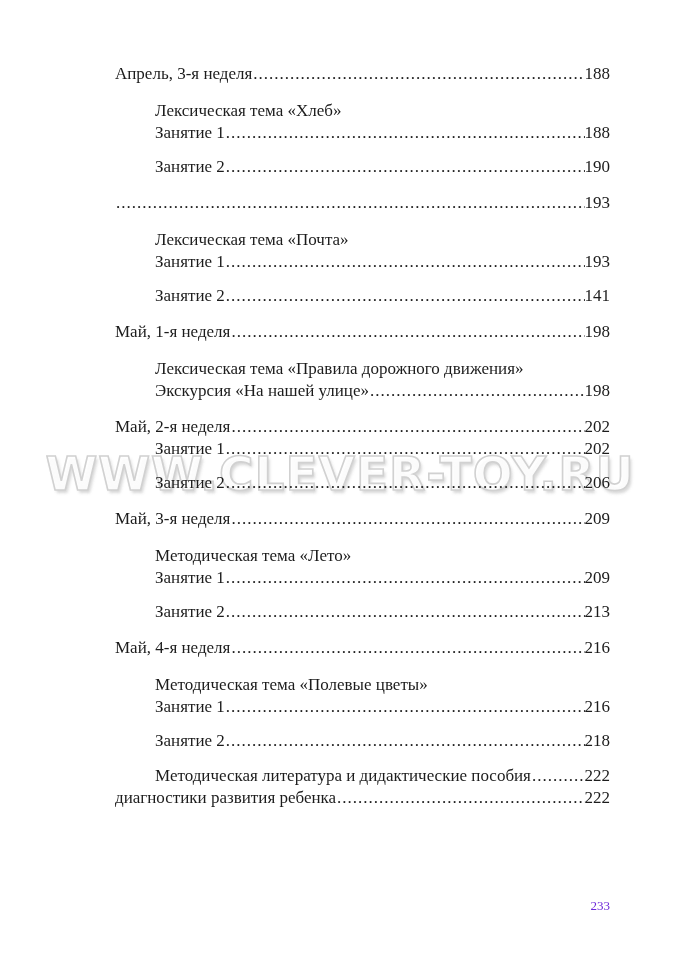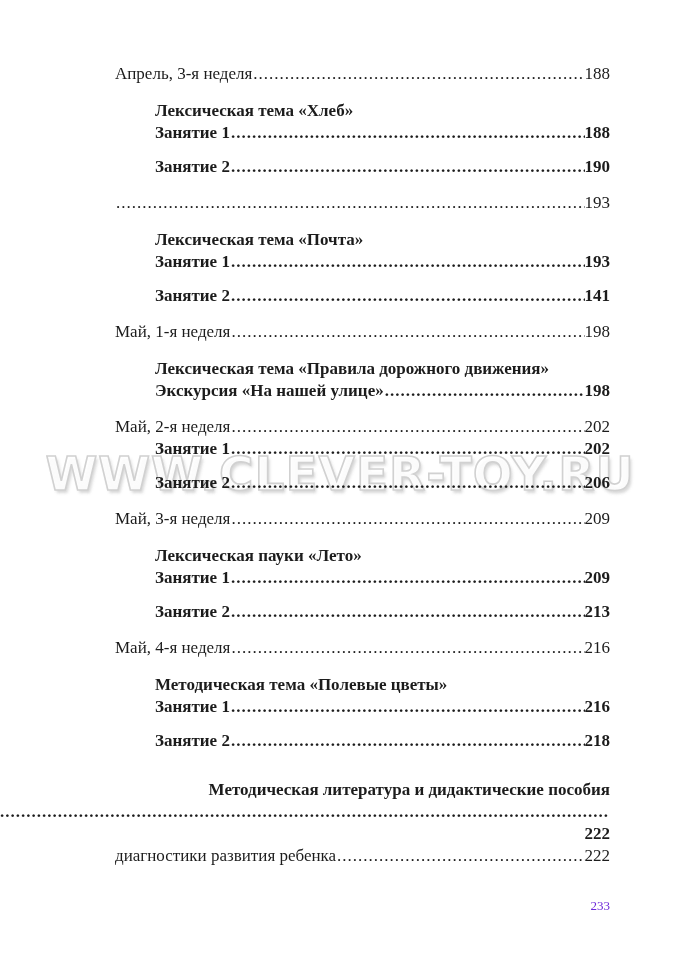--- a/index.html
+++ b/index.html
@@ -37,31 +37,31 @@
   }
   .toc {
     position: absolute;
     top: 63px;
     left: 115px;
     right: 70px;
     z-index: 1;
   }
   .toc-row {
     display: flex;
-    align-items: flex-end;
+    align-items: flex-start;
     font-size: 17px;
     line-height: 22px;
   }
-  .toc-row.indent { padding-left: 40px; font-weight: bold; }
+  .toc-row.indent { padding-left: 40px; }
   .toc-row.week { margin-top: 14px; }
   .toc-row:first-child { margin-top: 0; }
   .toc-row.theme { margin-top: 15px; }
   .toc-row.lesson-first { margin-top: 0; }
   .toc-row.lesson { margin-top: 12px; }
-  .toc-row.standalone { margin-top: 27px; flex-direction: column; }
+  .toc-row.standalone { margin-top: 13px; }
   .toc-row.top-first { margin-top: 16px; }
   .toc-row.top-cont { margin-top: 0; }
   .toc-label {
     white-space: nowrap;
     flex: 0 0 auto;
   }
   .toc-dots {
     flex: 1 1 auto;
     overflow: hidden;
     white-space: nowrap;
@@ -154,21 +154,21 @@
     <span class="toc-label">Занятие 2</span>
     <span class="toc-dots">............................................................................................................................................................................................................................</span>
     <span class="toc-page">206</span>
   </div>
       <div class="toc-row week">
     <span class="toc-label">Май, 3-я неделя</span>
     <span class="toc-dots">............................................................................................................................................................................................................................</span>
     <span class="toc-page">209</span>
   </div>
       <div class="toc-row theme indent">
-    <span class="toc-label">Лексическая пауки «Лето»</span>
+    <span class="toc-label">Методическая тема «Лето»</span>
 
   </div>
       <div class="toc-row lesson-first indent">
     <span class="toc-label">Занятие 1</span>
     <span class="toc-dots">............................................................................................................................................................................................................................</span>
     <span class="toc-page">209</span>
   </div>
       <div class="toc-row lesson indent">
     <span class="toc-label">Занятие 2</span>
     <span class="toc-dots">............................................................................................................................................................................................................................</span>

